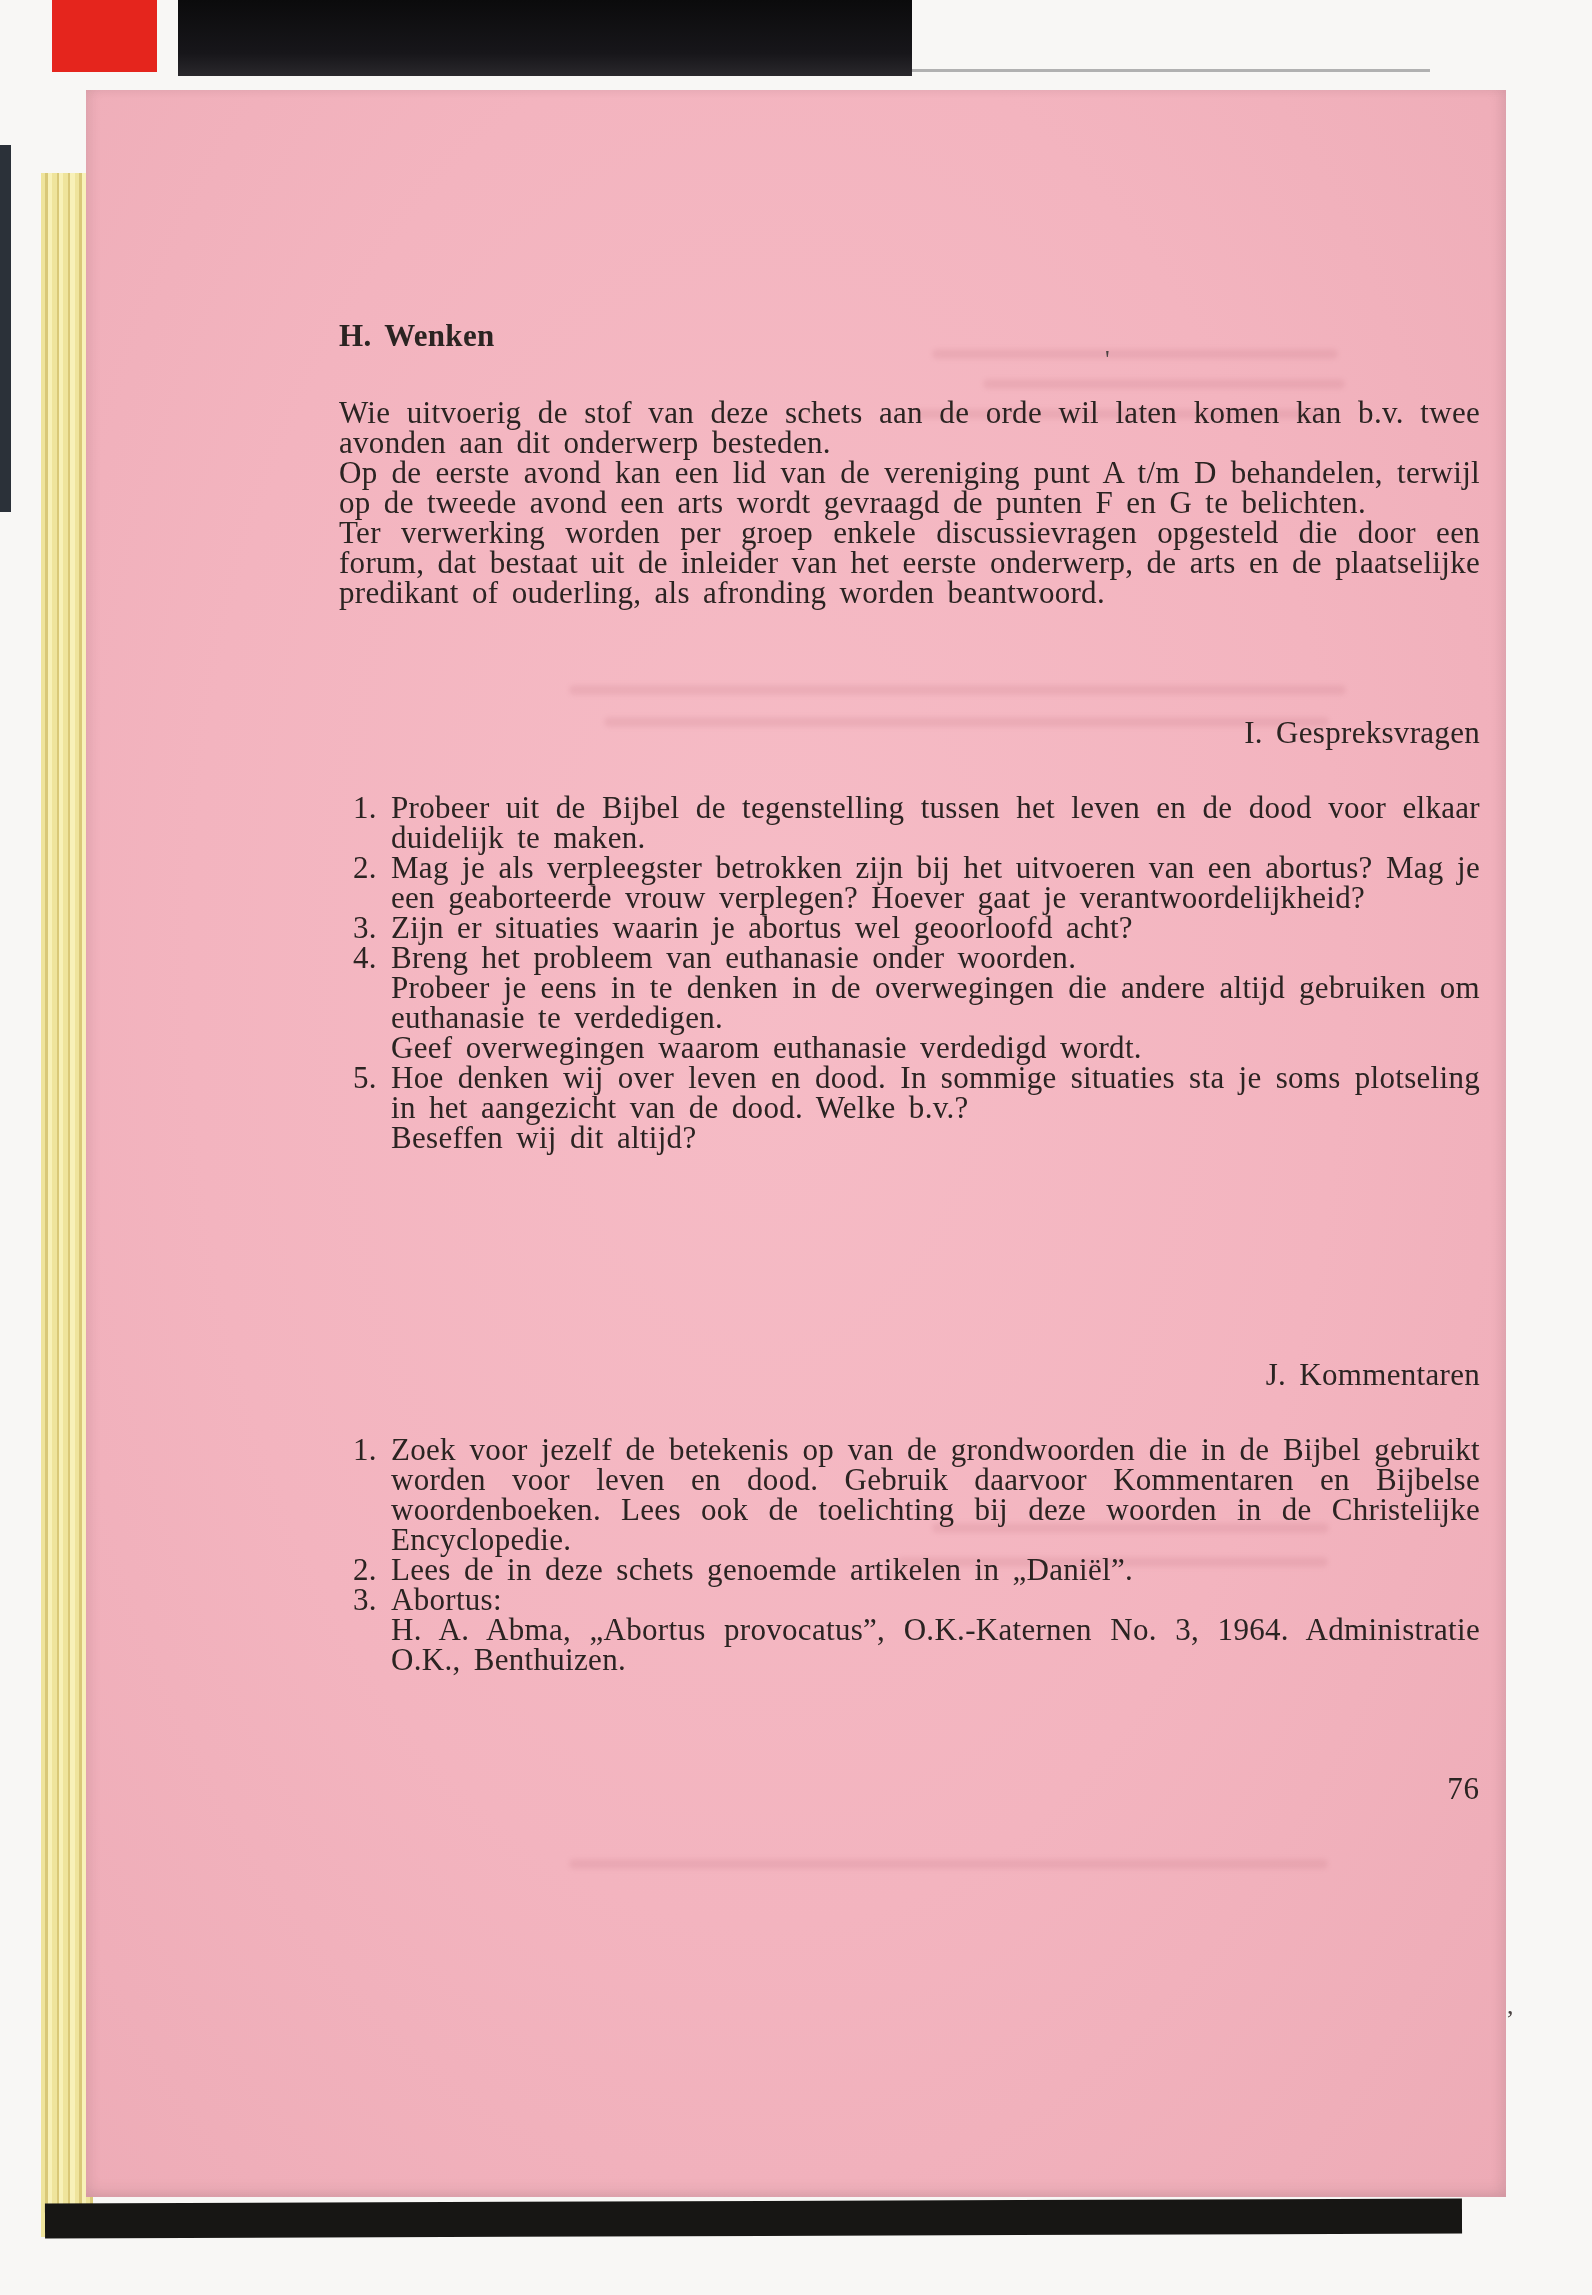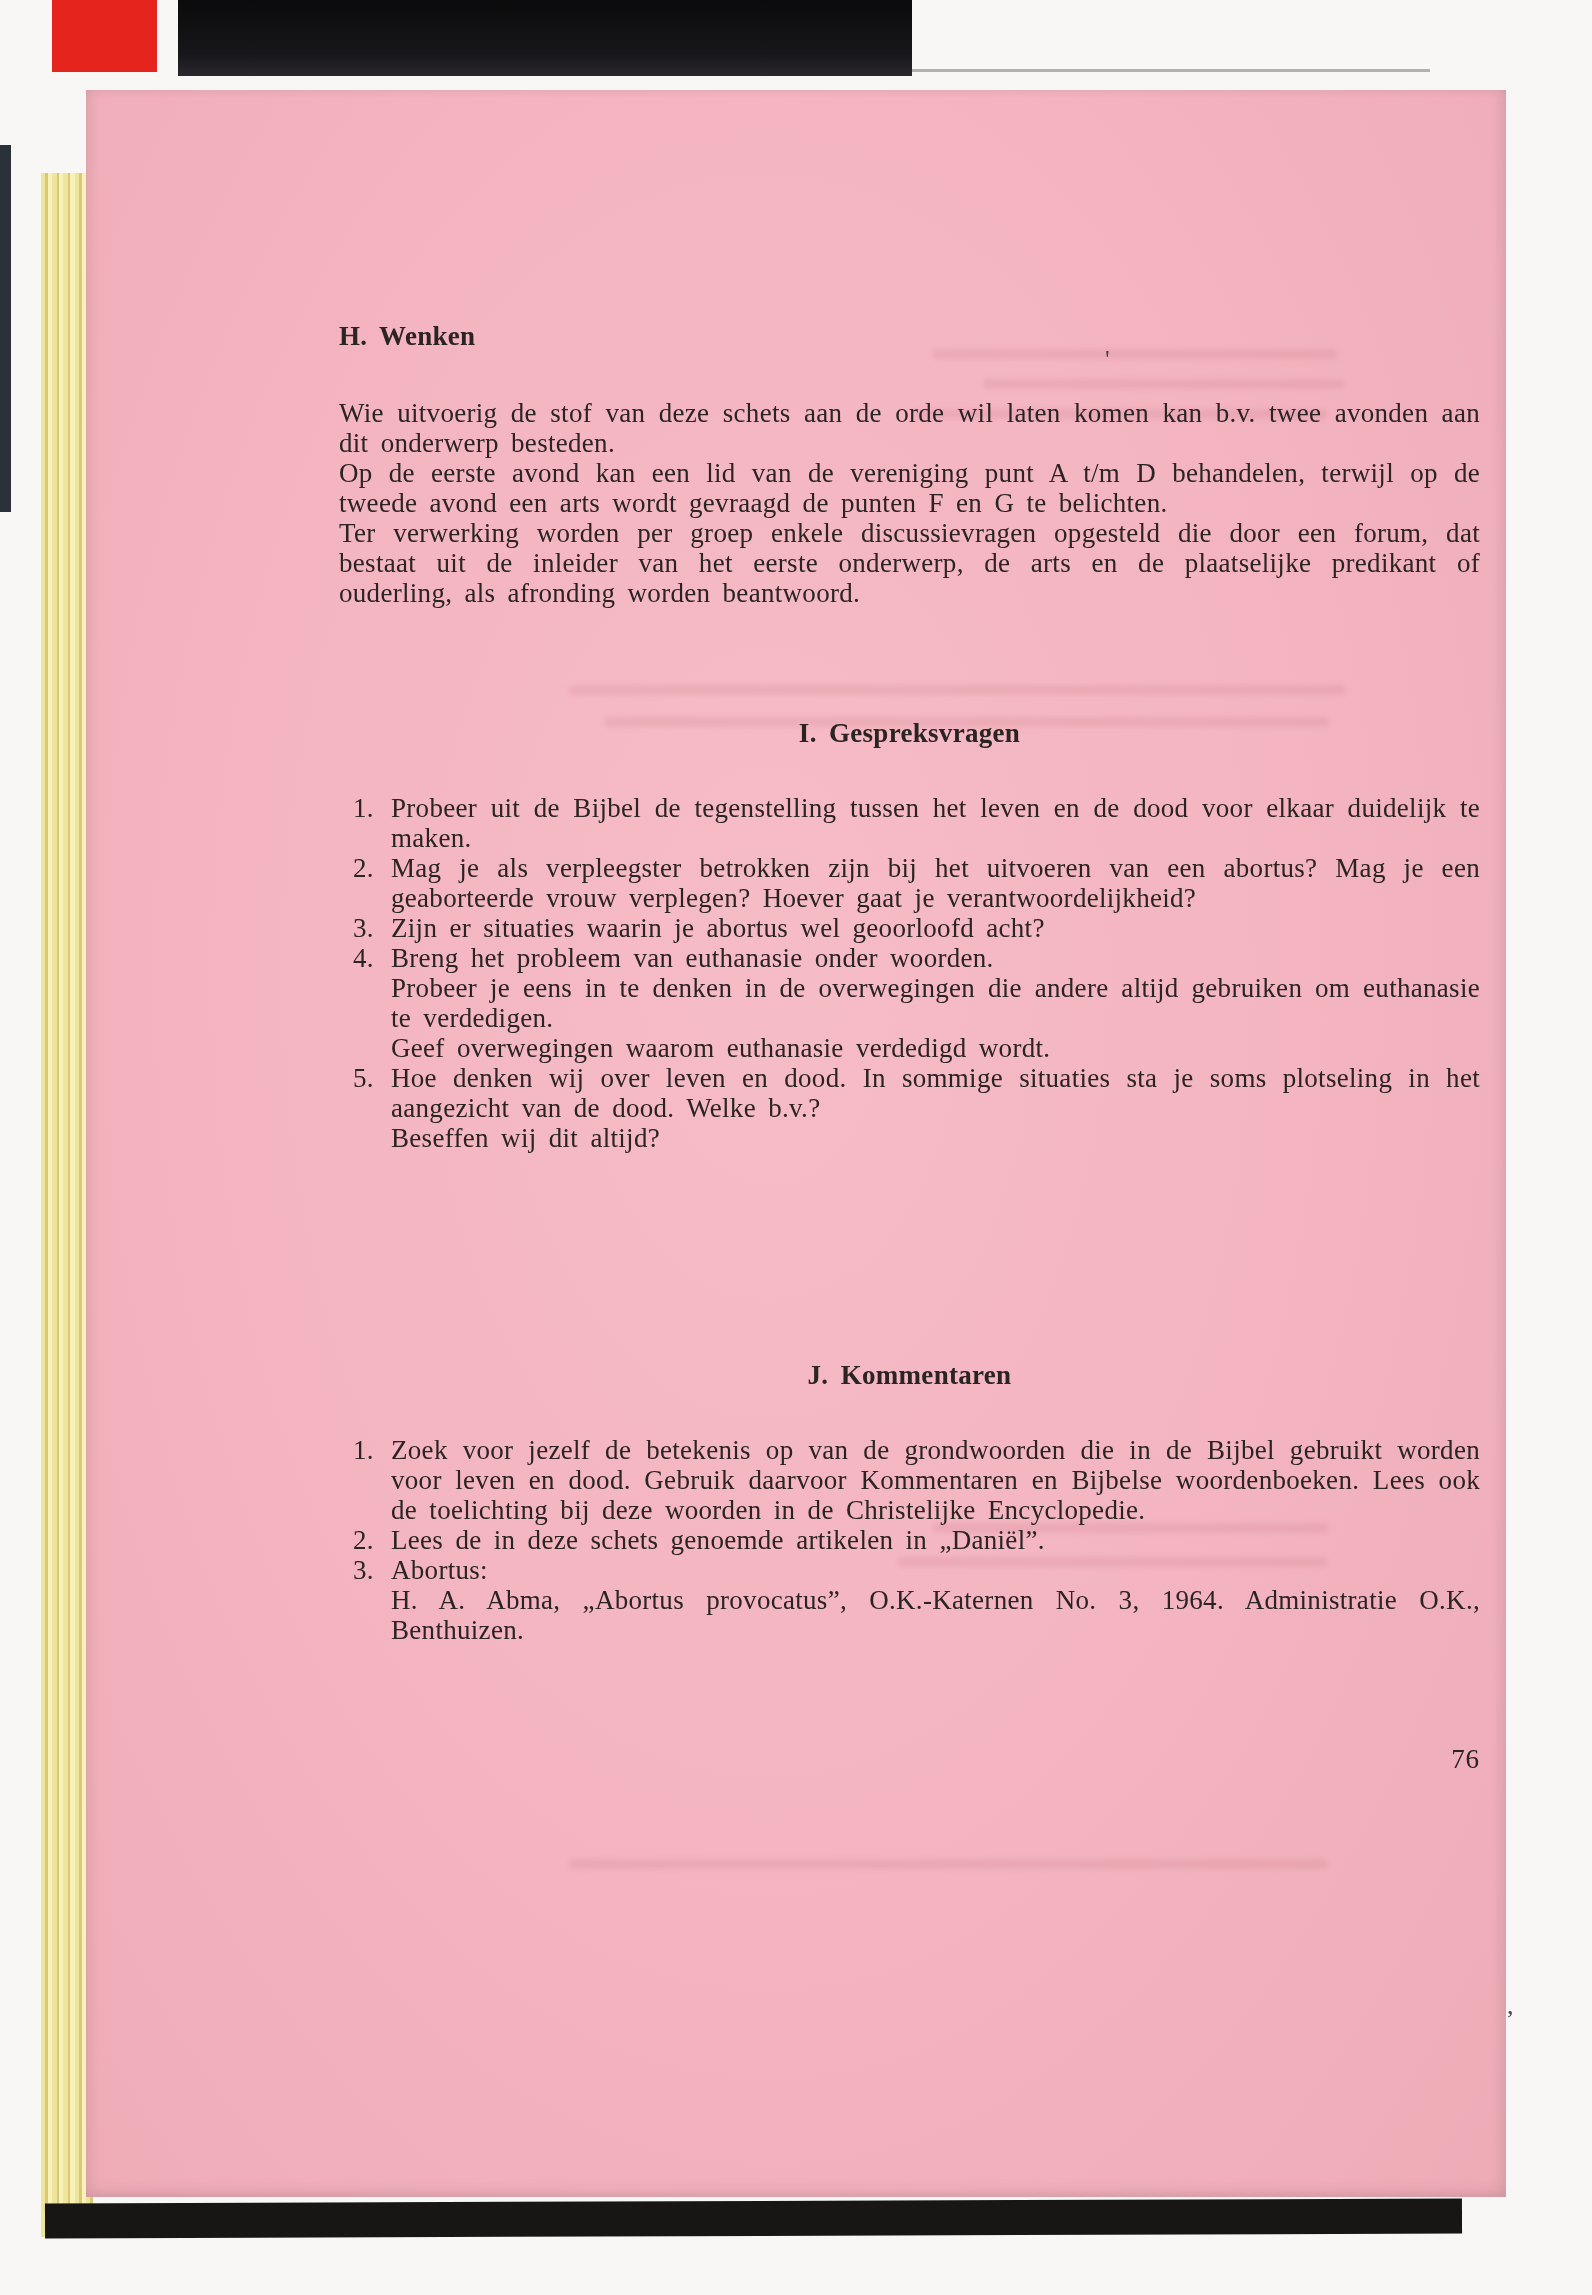--- a/index.html
+++ b/index.html
@@ -52,27 +52,27 @@
   
   .ghost {
     position: absolute; background: #b5606e; opacity: 0.14;
     filter: blur(2.6px); border-radius: 5.2px; height: 10.4px;
   }
 
   
   .content {
     position: absolute; left: 339px; top: 321px; width: 1141px;
     color: var(--ink, #2b2422);
-    font-size: 27px; line-height: 30px;
+    font-size: 31px; line-height: 30px;
     letter-spacing: 0.3px; word-spacing: 5.2px;
     text-align: justify;
   }
   .h-main { font-weight: bold; margin: 0 0 47px 0; text-align: left; }
   p.para { margin: 0; }
-  .section-h { font-weight: bold; margin: 110px 0 45px 0; text-align: center; }
+  .section-h { font-weight: normal; margin: 110px 0 45px 0; text-align: right; }
   .section-h.second { margin-top: 207px; }
 
   ol.plain { list-style: none; margin: 0; padding: 0; }
   li.q { display: flex; align-items: flex-start; }
   .num { flex: 0 0 52px; padding-left: 14px; }
   .li-body { flex: 1; min-width: 0; }
   .li-line { text-align: justify; }
 
   .pagenum { margin-top: 99px; text-align: right; letter-spacing: 0.9px; }
 

